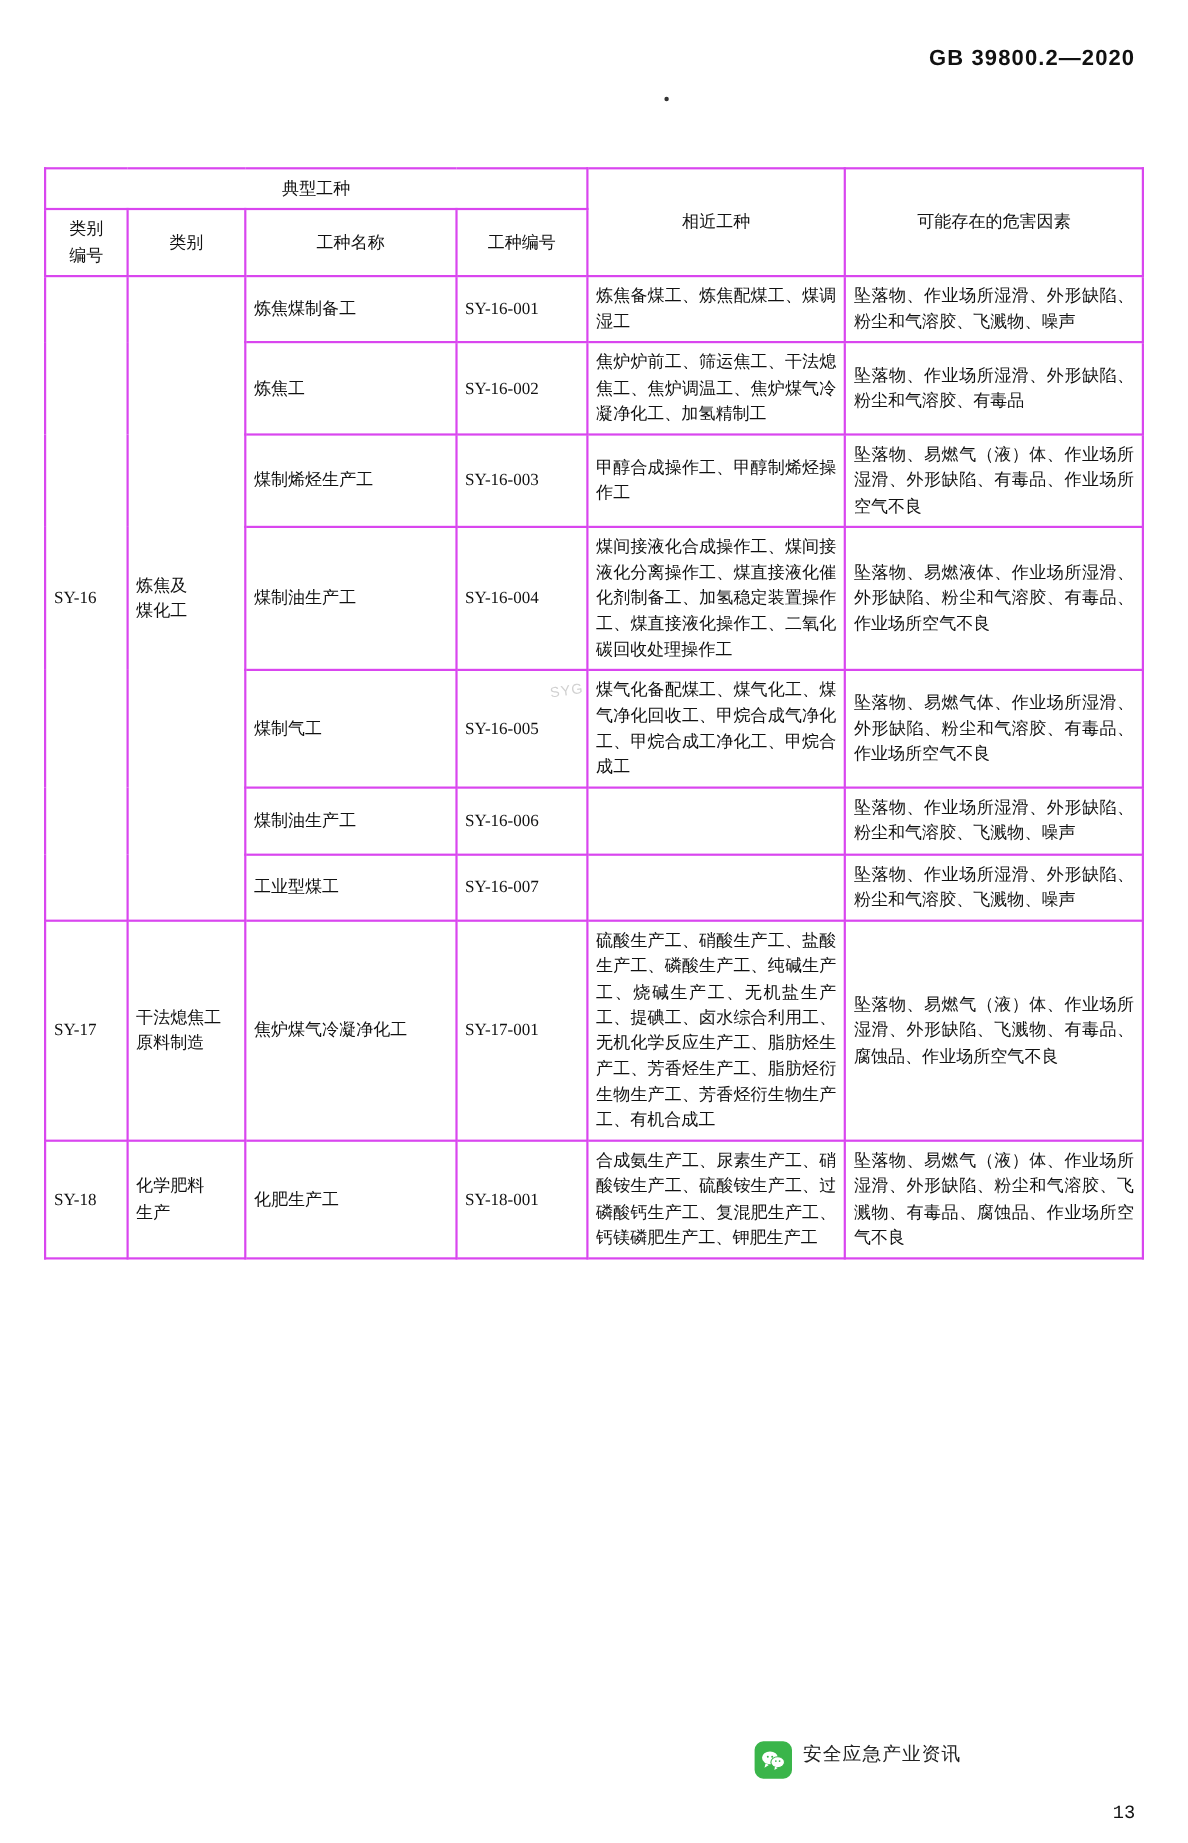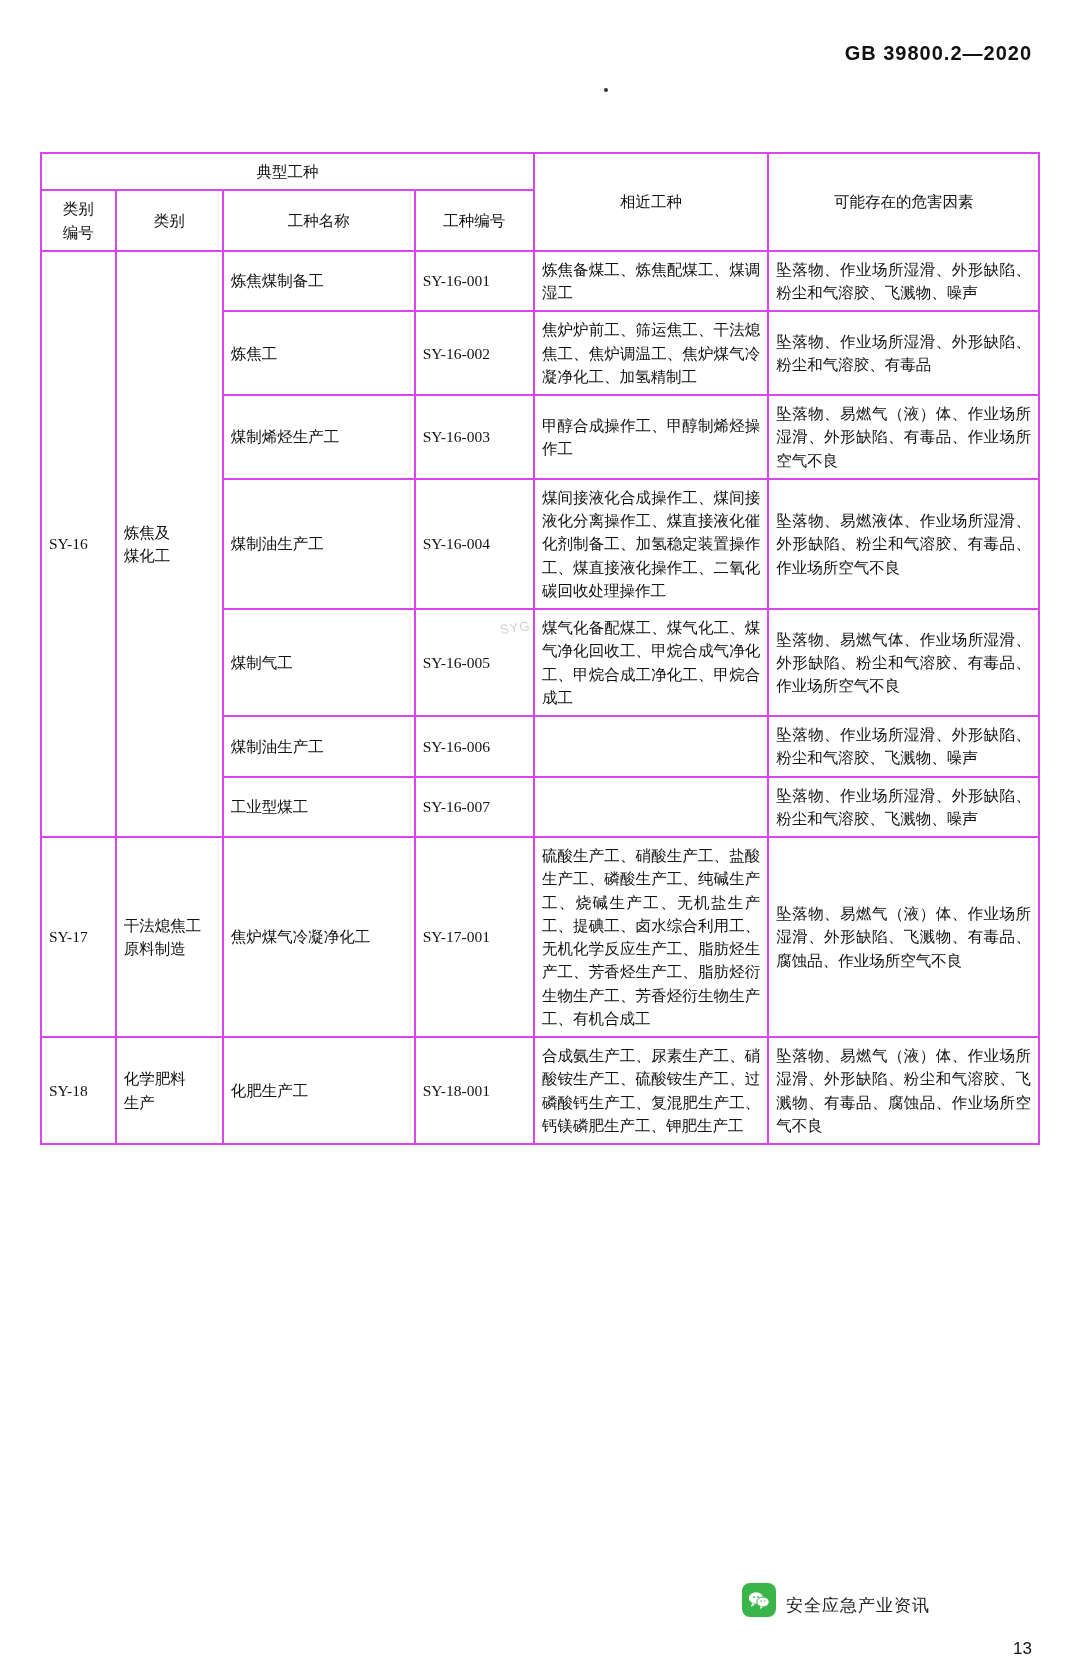--- a/index.html
+++ b/index.html
@@ -103,24 +103,24 @@
     font-family: "Liberation Sans", "DejaVu Sans", sans-serif;
     font-size: 13px;
     color: #c9c9c9;
     letter-spacing: 1px;
     transform: rotate(-8deg);
     opacity: .85;
     pointer-events: none;
   }
   .footer-badge {
     position: absolute;
-    left: 742px;
+    left: 686px;
     bottom: 58px;
     display: flex;
-    align-items: flex-end;
+    align-items: flex-start;
     gap: 10px;
   }
   .footer-badge .logo {
     width: 34px;
     height: 34px;
     border-radius: 8px;
     background: #3ab54a;
     display: flex;
     align-items: center;
     justify-content: center;
@@ -129,21 +129,21 @@
   .footer-badge .txt {
     font-family: "Liberation Sans", "DejaVu Sans", sans-serif;
     font-size: 17px;
     color: #222;
     letter-spacing: 1px;
   }
   .page-number {
     position: absolute;
     right: 48px;
     bottom: 16px;
-    font-family: Liberation Sans, sans-serif;
+    font-family: Liberation Mono, monospace;
     font-size: 17px;
     color: #111;
   }
 </style>
 </head>
 <body>
 
 <div class="page">
 
   <div class="header-code">GB 39800.2—2020</div>

